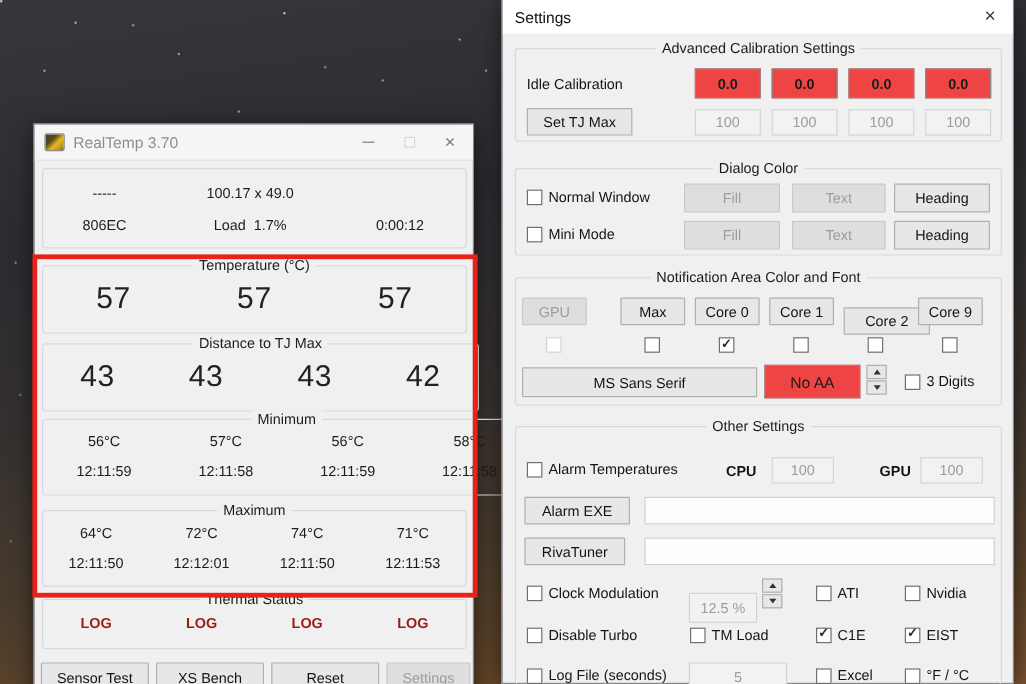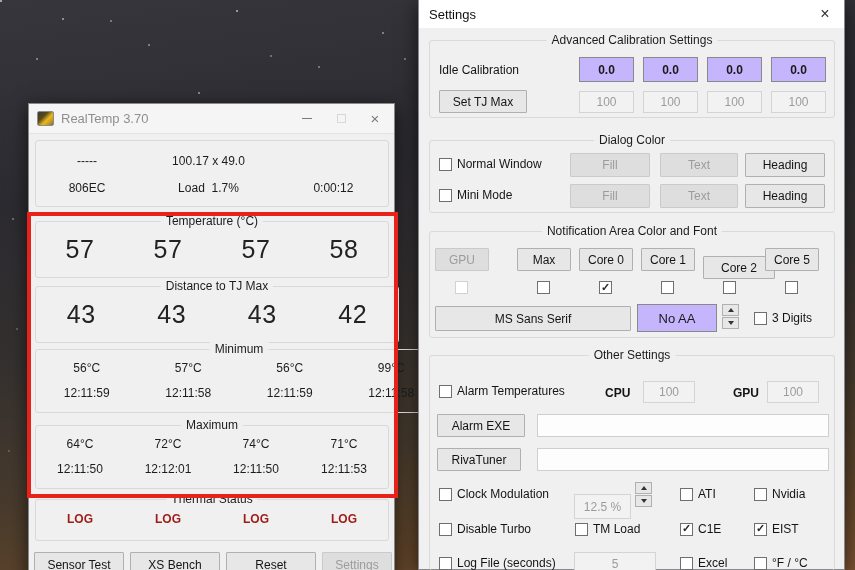--- a/index.html
+++ b/index.html
@@ -52,21 +52,21 @@
 
   #red-rect { position:absolute; left:27px; top:212px; width:371px; height:286px; border:4px solid #e8211a; z-index:30; pointer-events:none; }
 
   
   #settings { left:418px; top:0; width:427px; height:570px; border-top:none; }
   .st-titlebar { position:relative; height:28px; background:#ffffff; display:flex; align-items:center; padding-left:10px; }
   .st-title { font-size:13px; color:#111; flex:1; }
   .st-close { width:30px; height:26px; display:flex; align-items:center; justify-content:center; margin-right:4px; }
   .st-close .glyph-close { color:#333; font-size:16px; }
 
-  .inp { position:absolute; background:#c4b5fd; border:1px solid #898989; display:flex; align-items:center; justify-content:center; font-size:12px; font-weight:700; color:#1a1a1a; }
+  .inp { position:absolute; background:#ef4444; border:1px solid #898989; display:flex; align-items:center; justify-content:center; font-size:12px; font-weight:700; color:#1a1a1a; }
   .inp.disabled { background:#f2f2f2; border:1px solid #d4d4d4; color:#9c9c9c; font-weight:400; }
   .field { position:absolute; background:#fdfdfd; border:1px solid #cfcfcf; }
 
   .cb { position:absolute; display:flex; align-items:center; gap:5px; font-size:12px; color:#141414; white-space:nowrap; }
   .cb .bx { width:13px; height:13px; background:#fff; border:1px solid #6f6f6f; display:flex; align-items:center; justify-content:center; flex:0 0 auto; }
   .cb.dis .bx { border-color:#d2d2d2; }
   .cb .mark { font-size:11px; font-weight:700; color:#2a2a2a; line-height:1; margin-top:-1px; }
 
   .spin { position:absolute; width:17px; display:flex; flex-direction:column; gap:1px; }
   .spin .sb { height:12px; background:#e7e7e7; border:1px solid #b0b0b0; position:relative; }
@@ -113,41 +113,40 @@
         <div class="cell">0:00:12</div>
       </div>
     </div>
 
     <div class="gb" style="left:6px; top:117px; width:354px; height:57px;">
       <span class="gb-title">Temperature (°C)</span>
       <div class="row4 row-top" style="top:13px;">
         <div class="big-num">57</div>
         <div class="big-num">57</div>
         <div class="big-num">57</div>
-        <div class="big-num">58</div>
       </div>
     </div>
 
     <div class="gb" style="left:6px; top:182px; width:364px; height:57px;">
       <span class="gb-title">Distance to TJ Max</span>
       <div class="row4 row-top" style="top:13px;">
         <div class="big-num">43</div>
         <div class="big-num">43</div>
         <div class="big-num">43</div>
         <div class="big-num">42</div>
       </div>
     </div>
 
     <div class="gb" style="left:6px; top:245px; width:408px; height:64px;">
       <span class="gb-title">Minimum</span>
       <div class="row4 row-top" style="top:11px;">
         <div class="sm-val">56°C</div>
         <div class="sm-val">57°C</div>
         <div class="sm-val">56°C</div>
-        <div class="sm-val">99°C</div>
+        <div class="sm-val">58°C</div>
       </div>
       <div class="row4 row-top" style="top:36px;">
         <div class="sm-val">12:11:59</div>
         <div class="sm-val">12:11:58</div>
         <div class="sm-val">12:11:59</div>
         <div class="sm-val">12:11:58</div>
       </div>
     </div>
 
     <div class="gb" style="left:6px; top:321px; width:354px; height:64px;">
@@ -226,21 +225,21 @@
       <div class="btn abs" style="left:315px; top:43px; width:80px; height:24px;">Heading</div>
     </div>
 
     <div class="gb" style="left:10px; top:231px; width:406px; height:107px;">
       <span class="gb-title">Notification Area Color and Font</span>
       <div class="btn disabled abs" style="left:5px; top:16px; width:54px; height:23px;">GPU</div>
       <div class="btn abs" style="left:87px; top:16px; width:54px; height:23px;">Max</div>
       <div class="btn abs" style="left:149px; top:16px; width:54px; height:23px;">Core 0</div>
       <div class="btn abs" style="left:211px; top:16px; width:54px; height:23px;">Core 1</div>
       <div class="btn abs" style="left:273px; top:24px; width:72px; height:23px;">Core 2</div>
-      <div class="btn abs" style="left:335px; top:16px; width:54px; height:23px;">Core 5</div>
+      <div class="btn abs" style="left:335px; top:16px; width:54px; height:23px;">Core 9</div>
 
       <div class="cb dis" style="left:25px; top:49px;">
           <span class="bx"></span>
         </div>
       <div class="cb" style="left:107px; top:49px;">
           <span class="bx"></span>
         </div>
       <div class="cb" style="left:169px; top:49px;">
           <span class="bx">
             <span class="mark">✓</span>

